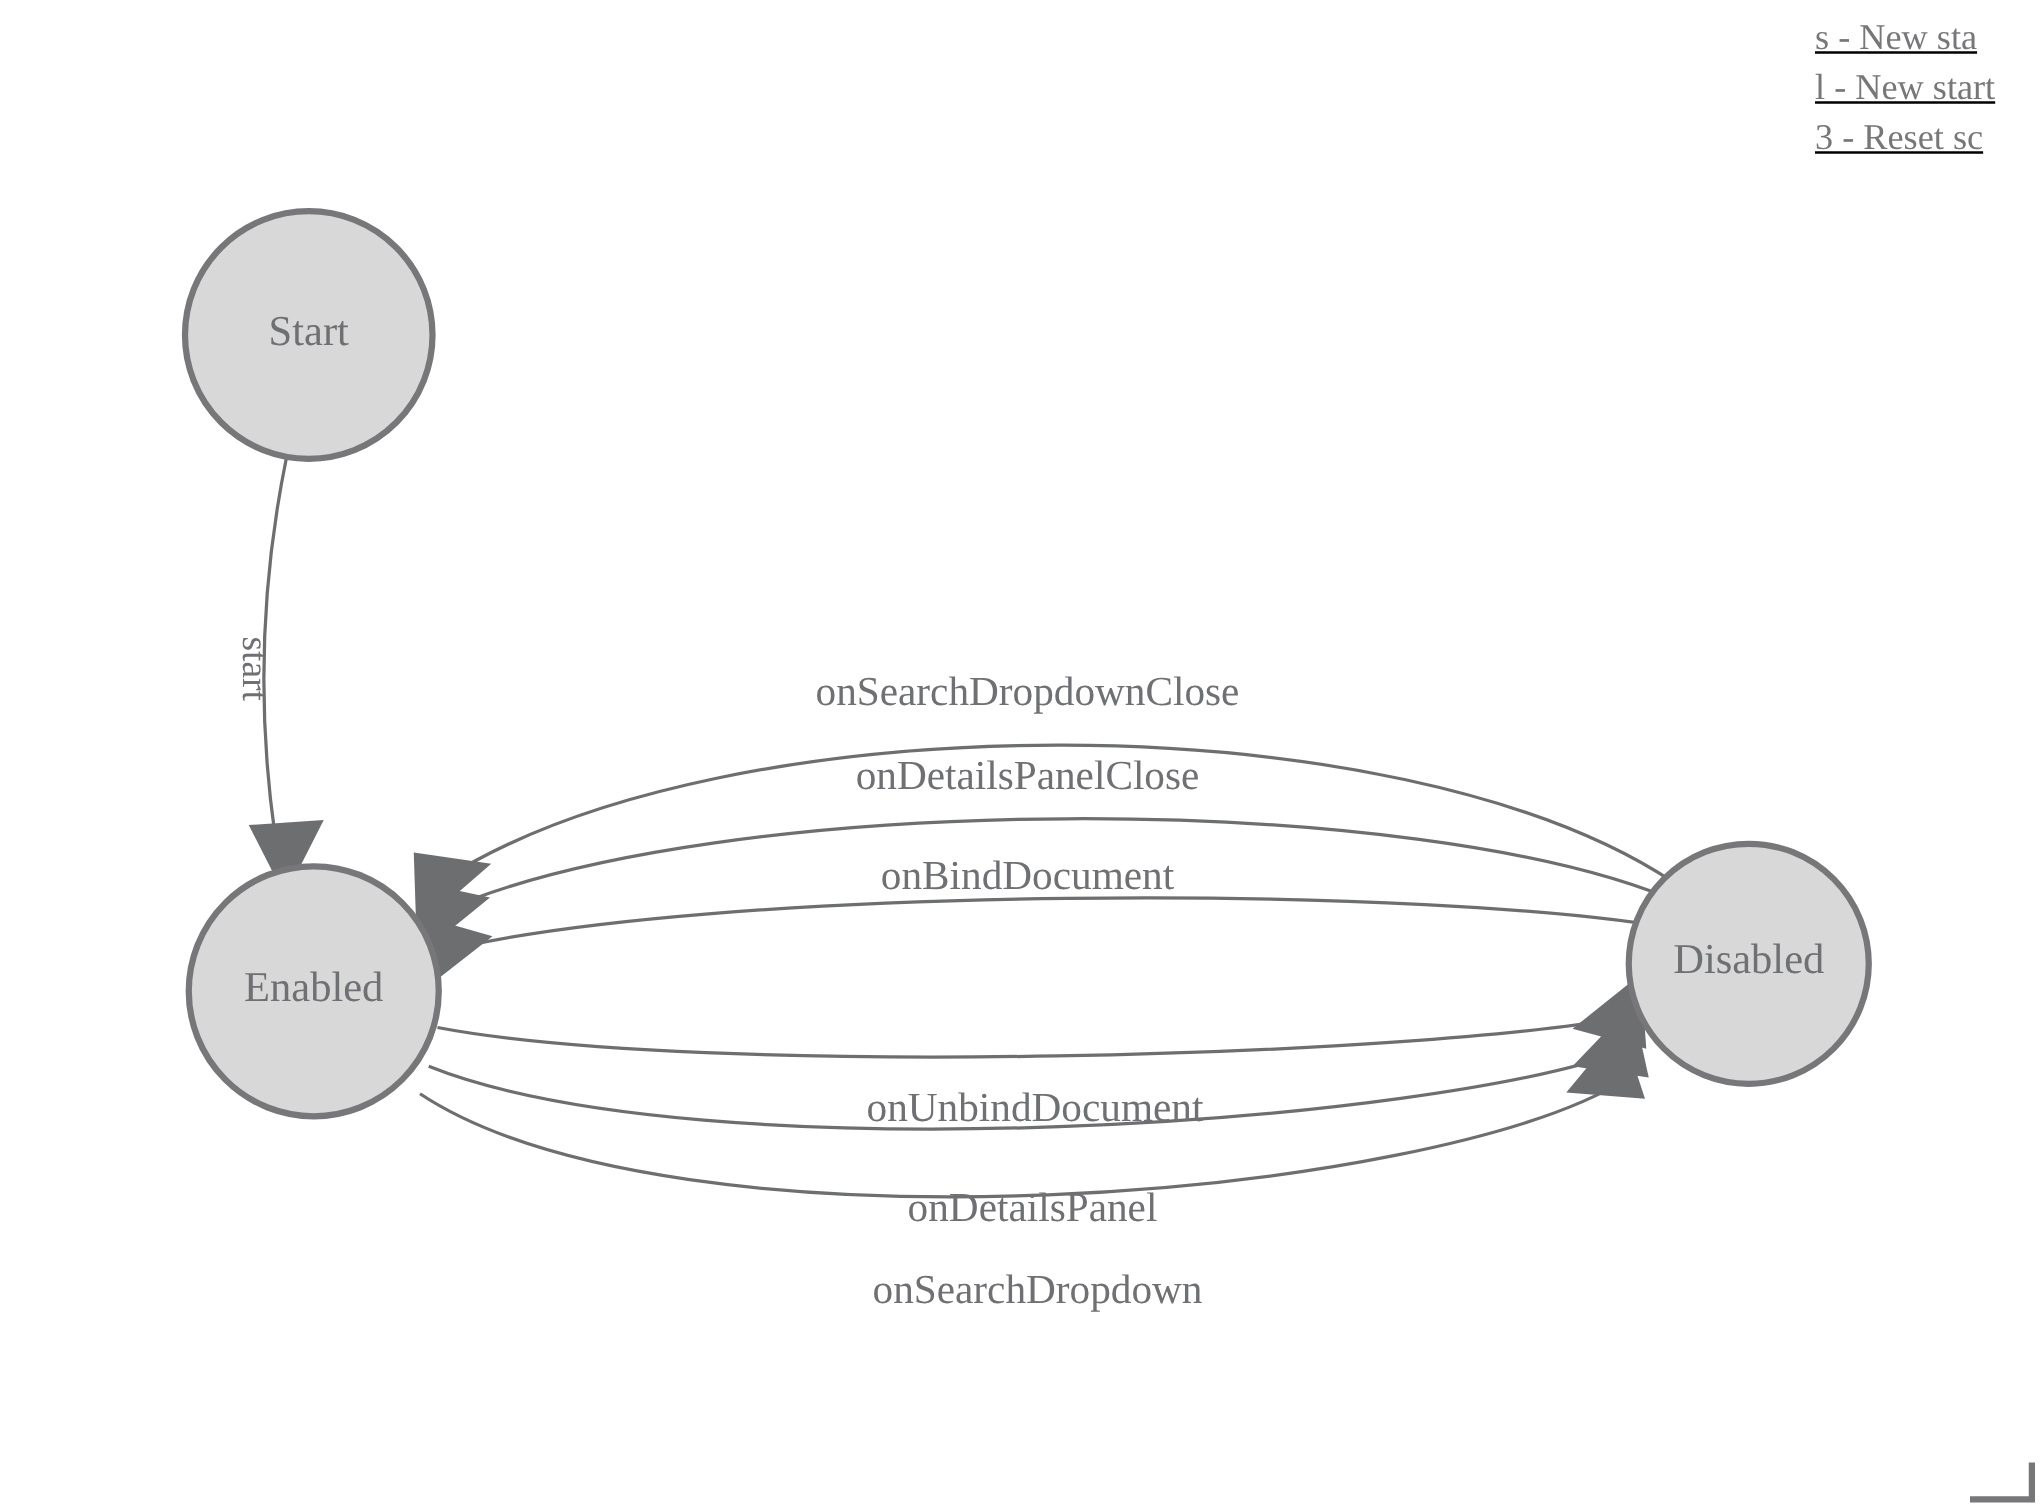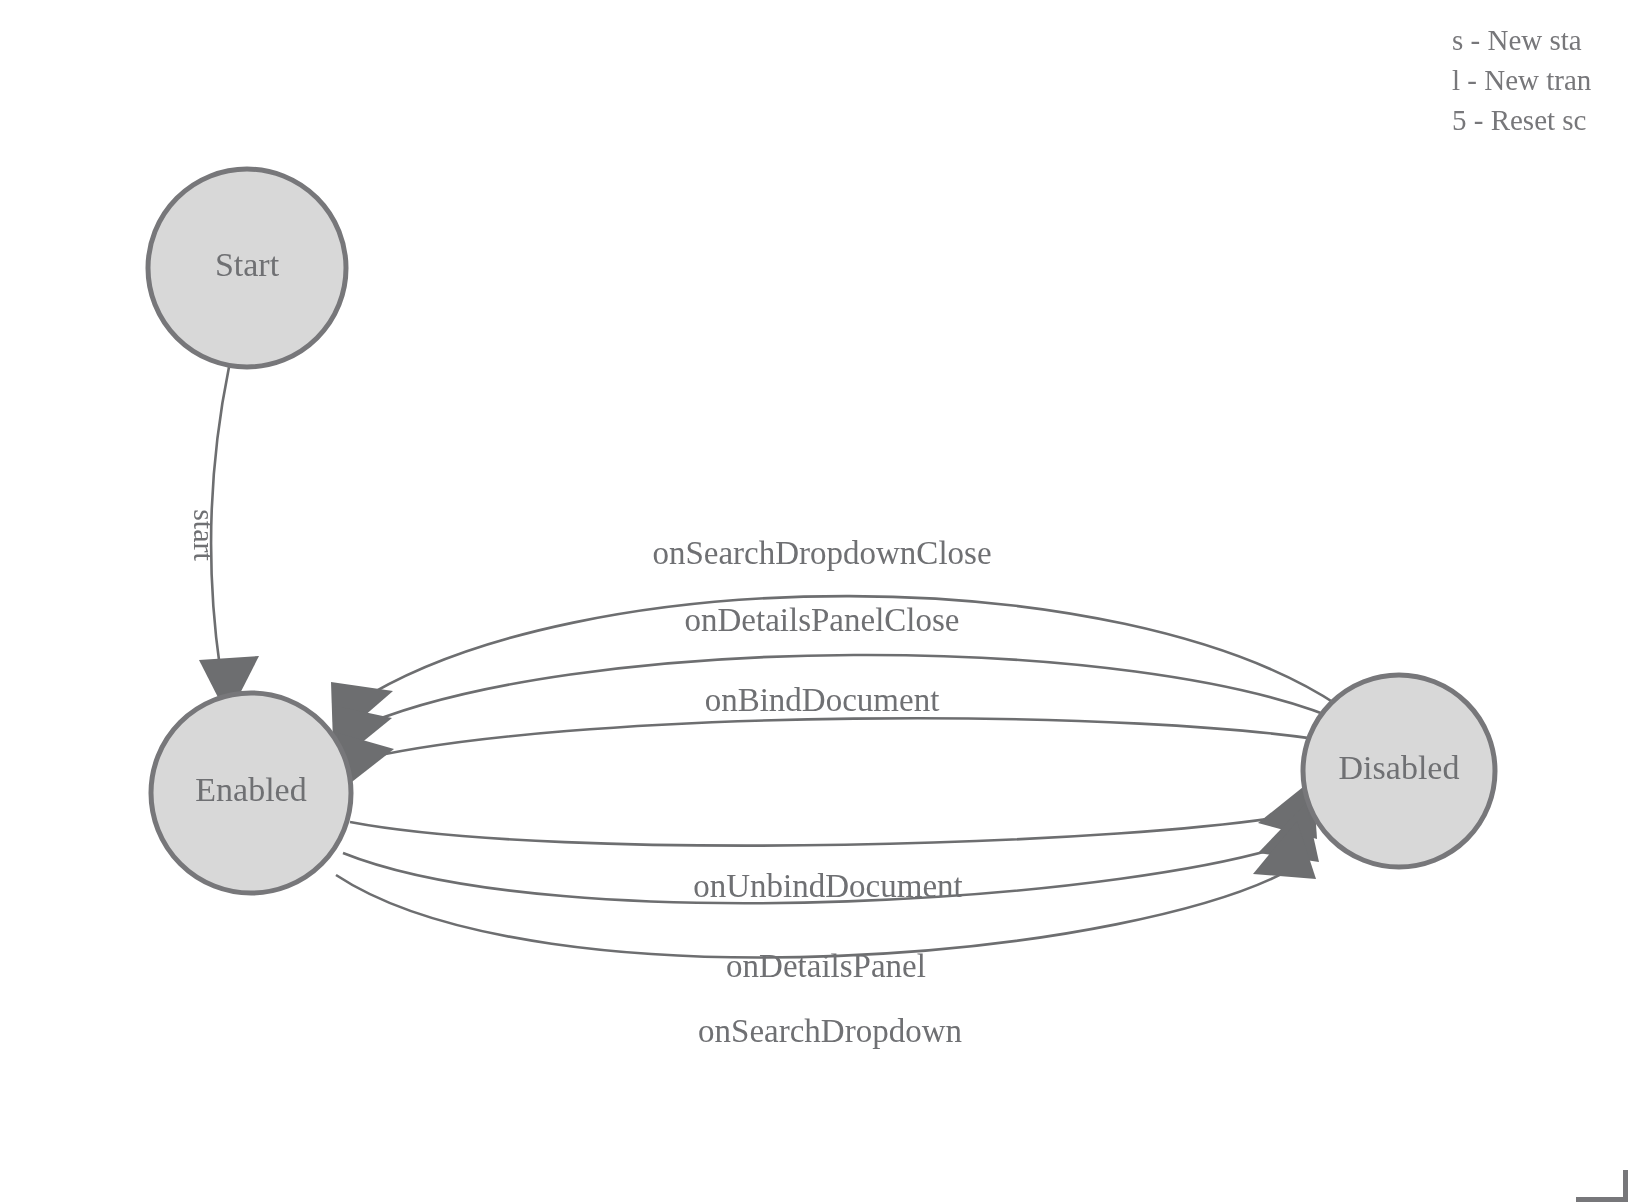--- a/index.html
+++ b/index.html
@@ -26,25 +26,26 @@
     position: absolute;
     left: 0;
     top: 0;
     width: 1632px;
     height: 1204px;
     display: block;
   }
   .help-panel {
     position: absolute;
     right: 0;
-    top: 16px;
+    top: 6px;
     width: 210px;
     padding: 4px 0 0 0;
     overflow: hidden;
     pointer-events: none;
+    text-decoration: underline;
   }
   .help-line {
     font-family: "Liberation Serif", "DejaVu Serif", serif;
     font-size: 29px;
     line-height: 40px;
     color: #77777a;
     white-space: nowrap;
     text-align: left;
     padding-left: 30px;
   }
@@ -174,22 +175,22 @@
 
     <g>
       <circle class="state-node" cx="1399" cy="771" r="96"></circle>
       <text class="node-label" x="1399" y="771">Disabled</text>
     </g>
 
   </svg>
 
   <div class="help-panel">
     <div class="help-line">s - New sta</div>
-    <div class="help-line">l - New tran</div>
-    <div class="help-line">5 - Reset sc</div>
+    <div class="help-line">l - New start</div>
+    <div class="help-line">3 - Reset sc</div>
   </div>
 
   <div class="resize-grip">
     <div class="v-bar"></div>
     <div class="h-bar"></div>
   </div>
 
 </div>
 
 </body></html>

